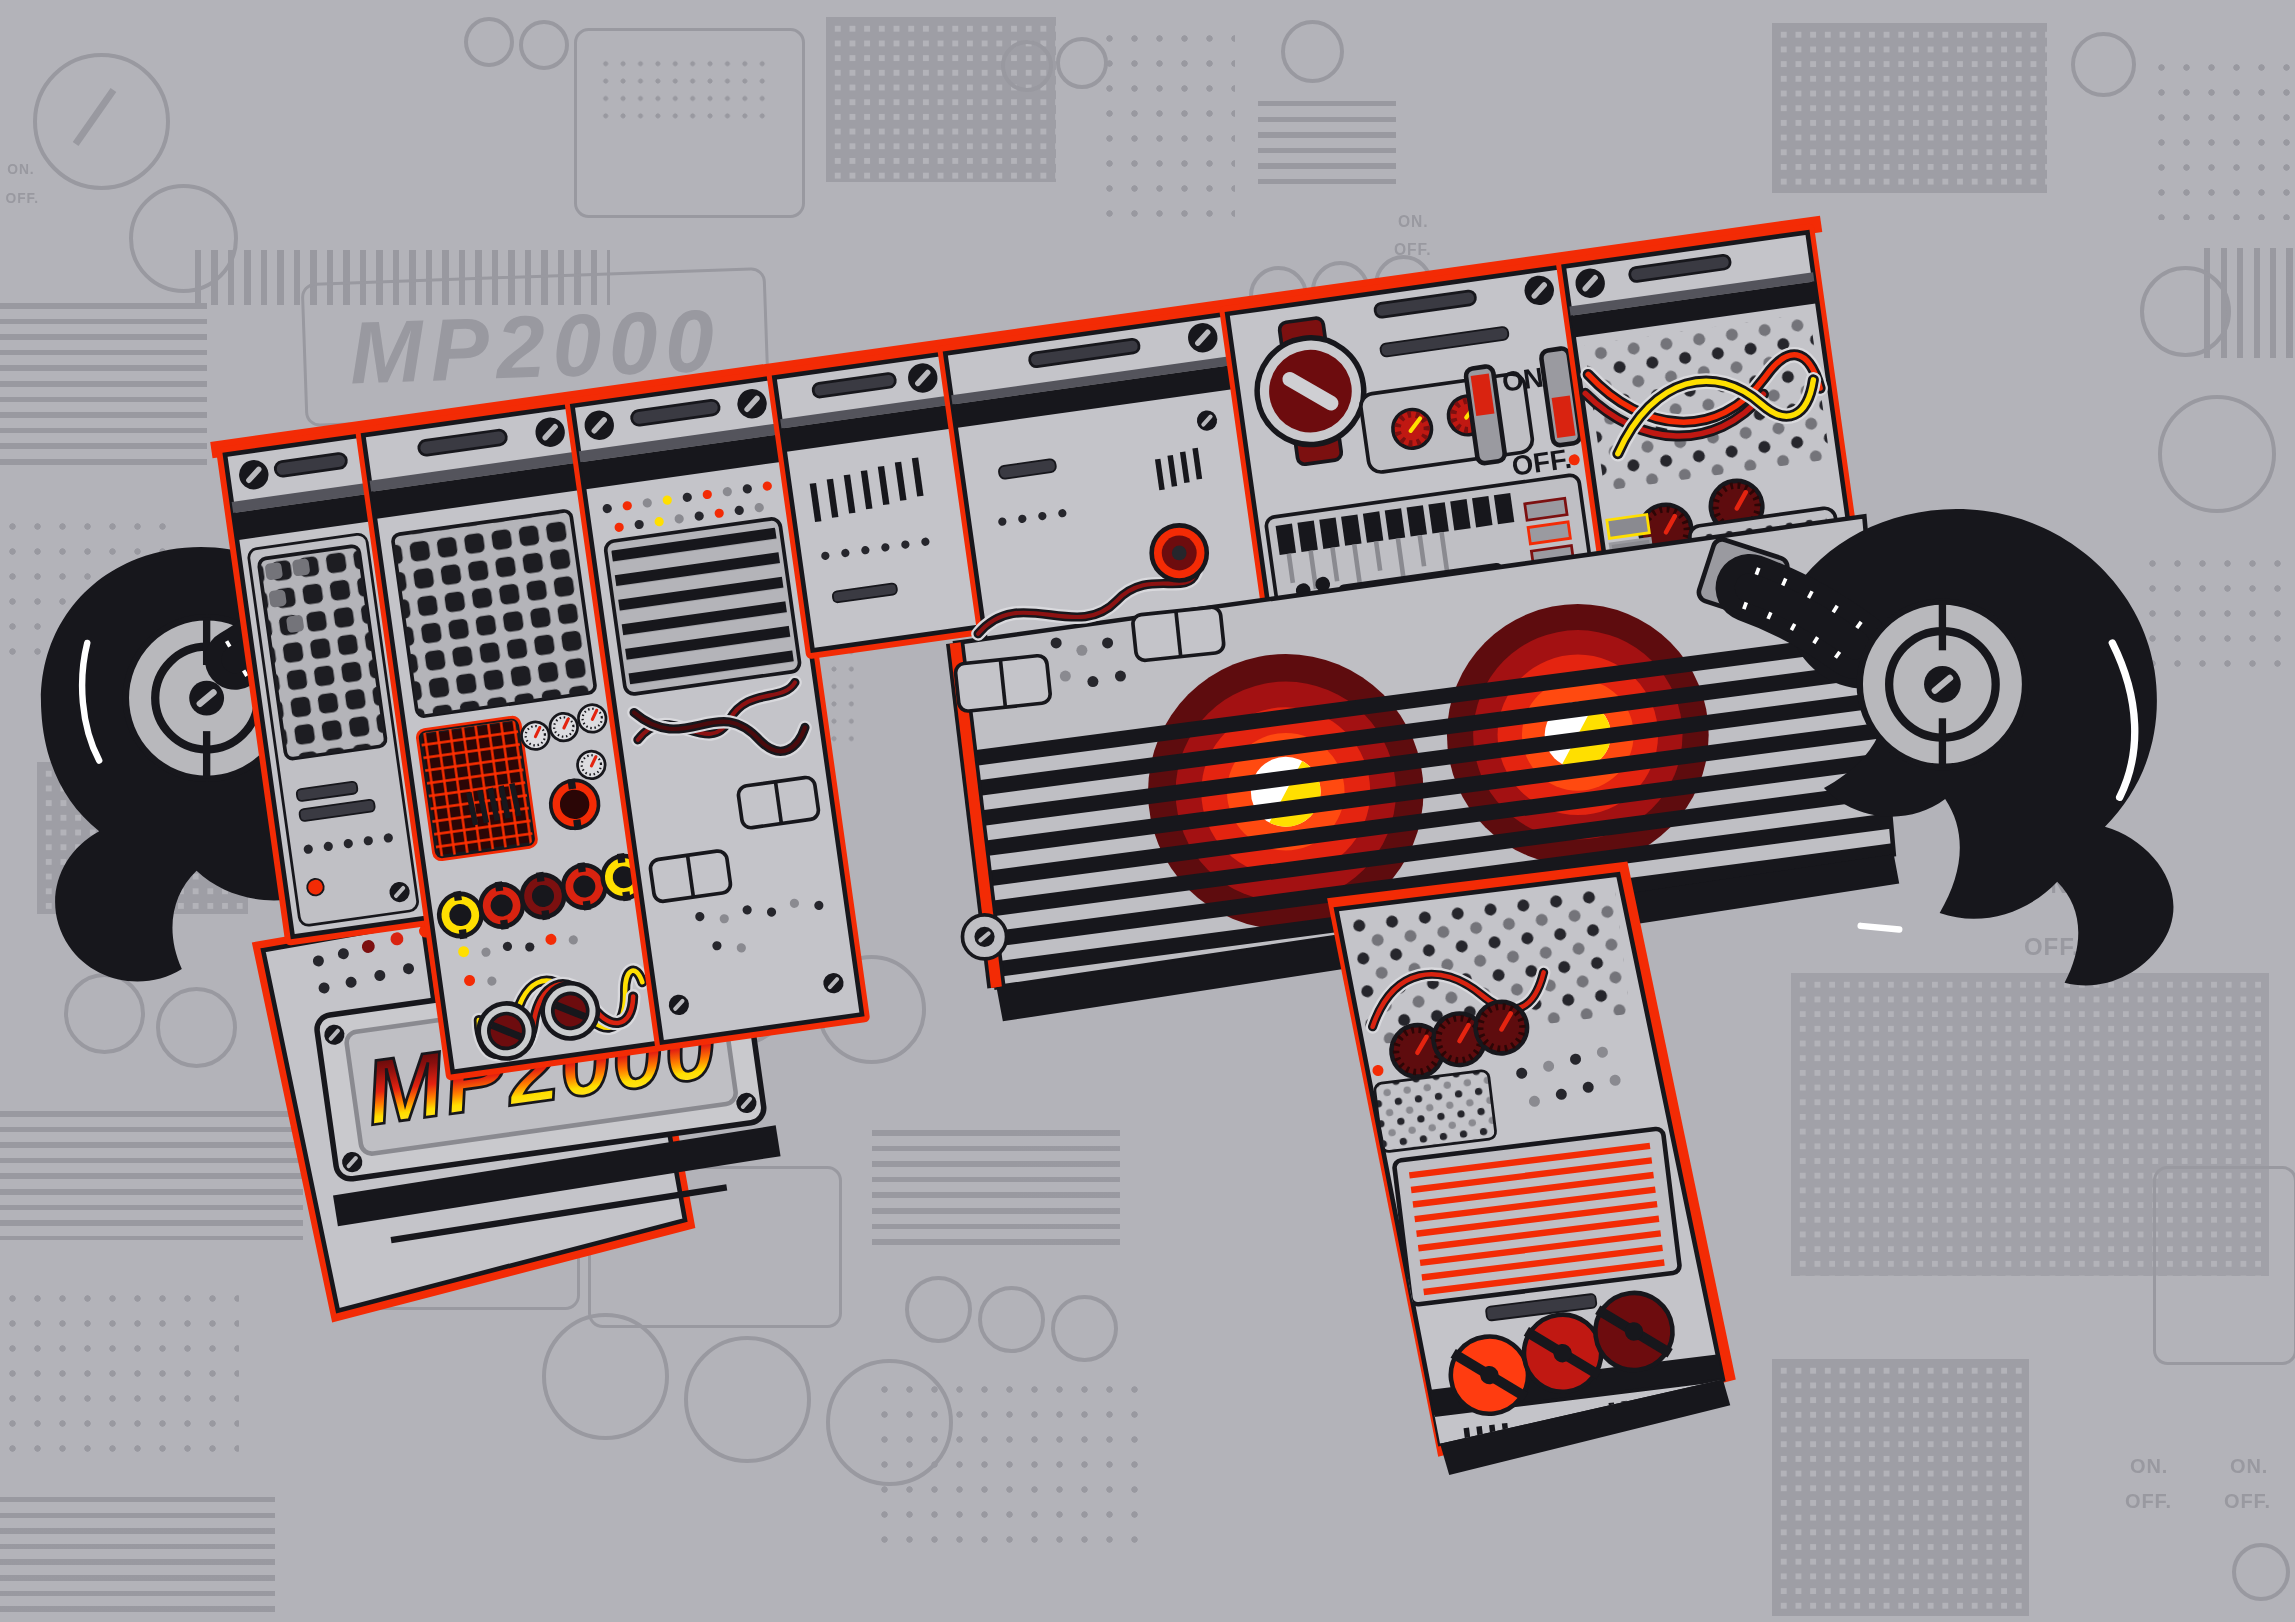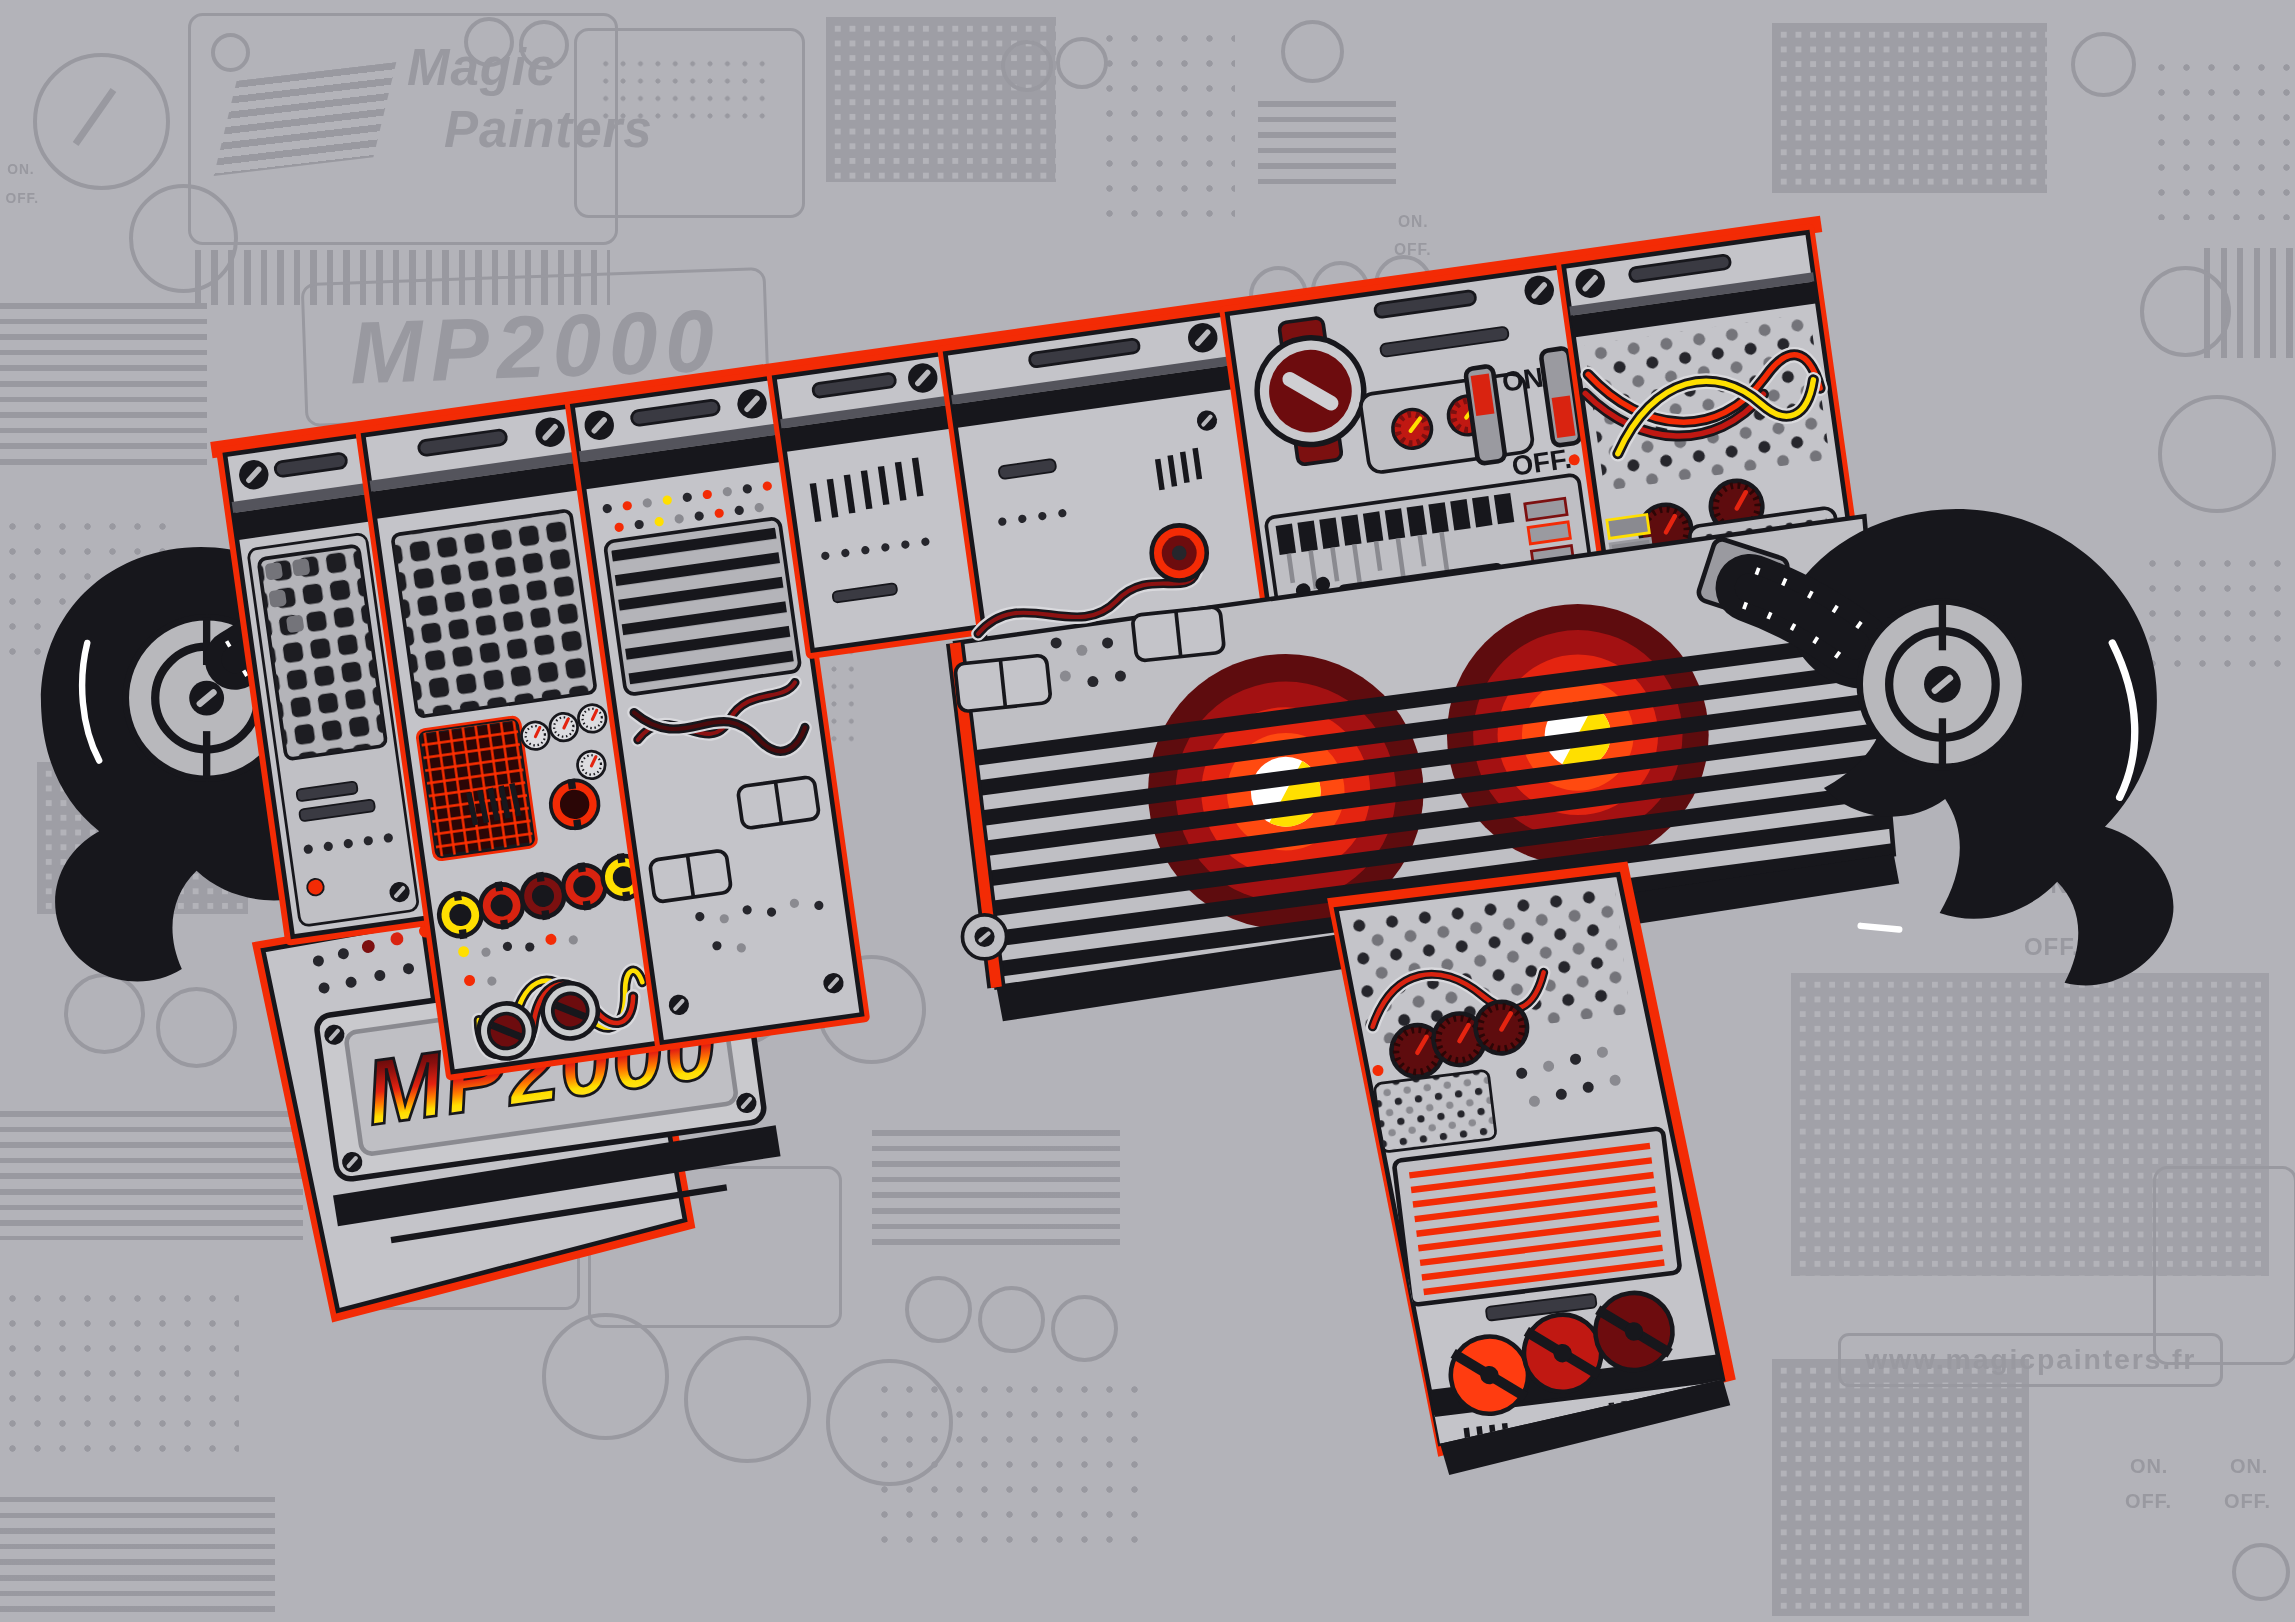--- a/index.html
+++ b/index.html
@@ -30,26 +30,20 @@
 <body>
 
 <div class="stage">
 
   <div class="bg">
 
     <div class="b ring" style="left:33px;top:53px;width:129px;height:129px"></div>
     <div class="b" style="left:91px;top:84px;width:7.3px;height:66px;background:currentColor;transform:rotate(35deg)"></div>
     <div class="b ring" style="left:129px;top:184px;width:101px;height:101px"></div>
 
-    <div class="b bx" style="left:188px;top:13px;width:424px;height:226px">
-      <div class="b ring" style="left:20px;top:16.5px;width:31px;height:31px"></div>
-      <div class="b mark" style="left:37px;top:55px;width:154px;height:96px"></div>
-      <div class="b logoword" style="left:216px;top:27.5px">Magic</div>
-      <div class="b logoword" style="left:253px;top:90px">Painters</div>
-    </div>
     <div class="b vb" style="left:195px;top:250px;width:415px;height:55px"></div>
 
     <div class="b bx" style="left:303px;top:275px;width:459px;height:138px;transform:rotate(-2deg);display:flex;align-items:center;justify-content:center">
       <span class="badgetext">MP2000</span>
     </div>
     <div class="b" style="left:363px;top:432px;width:331px;height:5.5px;background:currentColor;transform:rotate(-2deg)"></div>
     <div class="b ringd" style="left:367px;top:455px;width:53px;height:53px"></div>
     <div class="b ringd" style="left:459px;top:450px;width:53px;height:53px"></div>
     <div class="b ringd" style="left:551px;top:445px;width:53px;height:53px"></div>
     <div class="b ringd" style="left:643px;top:441px;width:53px;height:53px"></div>
@@ -92,21 +86,20 @@
     <div class="b lab" style="left:2024px;top:933px;font-size:24px">OFF.</div>
     <div class="b cells" style="left:1791px;top:973px;width:478px;height:303px;opacity:.7"></div>
     <div class="b bx" style="left:2153px;top:1166px;width:138px;height:193px"></div>
     <div class="b lab" style="left:2130px;top:1455px;font-size:20px">ON.</div>
     <div class="b lab" style="left:2125px;top:1490px;font-size:20px">OFF.</div>
     <div class="b lab" style="left:2230px;top:1455px;font-size:20px">ON.</div>
     <div class="b lab" style="left:2224px;top:1490px;font-size:20px">OFF.</div>
     <div class="b cells" style="left:1772px;top:1359px;width:257px;height:257px;opacity:.8"></div>
     <div class="b ring" style="left:2232px;top:1543px;width:50px;height:50px"></div>
 
-    <div class="b web" style="left:1838px;top:1333px">www.magicpainters.fr</div>
 
     <div class="b hl" style="left:546px;top:808px;width:257px;height:110px"></div>
     <div class="b ring" style="left:551px;top:918px;width:101px;height:101px"></div>
     <div class="b ring" style="left:684px;top:937px;width:101px;height:101px"></div>
     <div class="b ring" style="left:817px;top:955px;width:101px;height:101px"></div>
     <div class="b ring" style="left:542px;top:1313px;width:119px;height:119px"></div>
     <div class="b ring" style="left:684px;top:1336px;width:119px;height:119px"></div>
     <div class="b ring" style="left:826px;top:1359px;width:119px;height:119px"></div>
     <div class="b bx" style="left:363px;top:1185px;width:211px;height:119px"></div>
     <div class="b bx" style="left:588px;top:1166px;width:248px;height:156px"></div>

